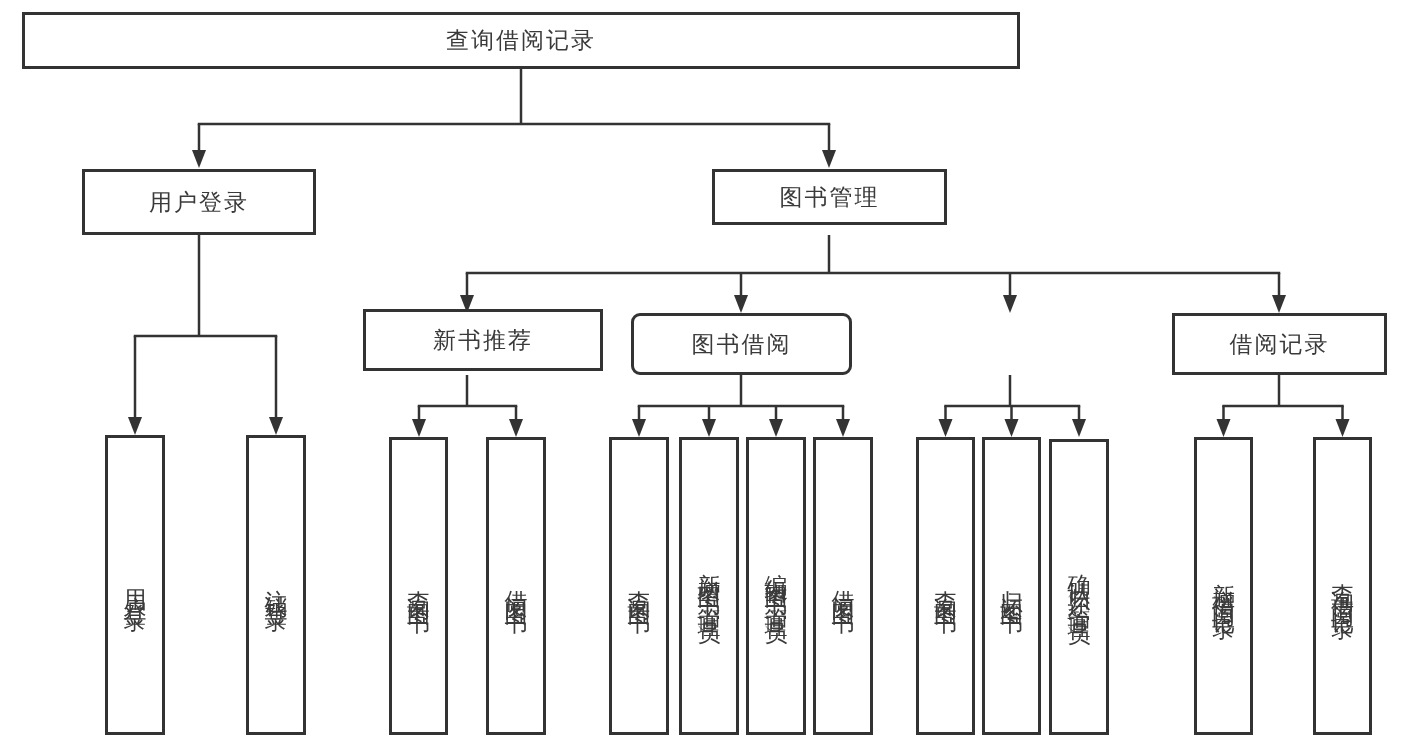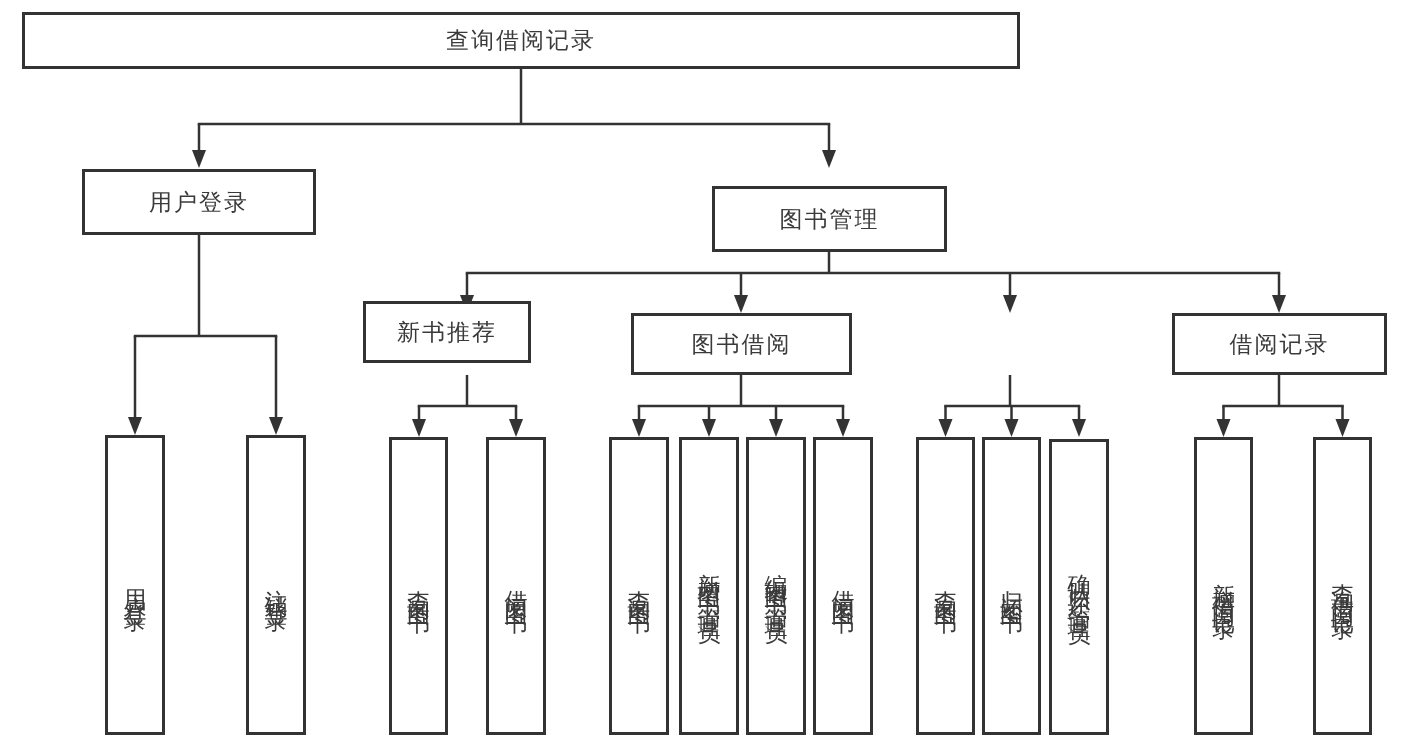--- a/index.html
+++ b/index.html
@@ -132,24 +132,24 @@
       <line x1="1223.5" y1="406" x2="1223.5" y2="421"></line>
       <polygon points="1216.5,419 1230.5,419 1223.5,437" stroke="none"></polygon>
       <line x1="1342.5" y1="406" x2="1342.5" y2="421"></line>
       <polygon points="1335.5,419 1349.5,419 1342.5,437" stroke="none"></polygon>
     </g>
   </svg>
 
   <div class="node h" style="left:22px; top:12px; width:998px; height:57px;">查询借阅记录</div>
 
   <div class="node h" style="left:82px; top:169px; width:234px; height:66px;">用户登录</div>
-  <div class="node h" style="left:712px; top:186px; width:235px; height:66px;text-align:right;">图书管理</div>
+  <div class="node h" style="left:712px; top:169px; width:235px; height:56px;text-align:right;">图书管理</div>
 
-  <div class="node h" style="left:363px; top:301px; width:168px; height:62px;">新书推荐</div>
-  <div class="node h" style="left:631px; top:313px; width:221px; height:62px;">图书借阅</div>
+  <div class="node h" style="left:363px; top:309px; width:240px; height:62px;">新书推荐</div>
+  <div class="node h" style="left:631px; top:313px; width:221px; height:62px;border-radius:9px;">图书借阅</div>
   <div class="node h" style="left:1172px; top:313px; width:215px; height:62px;">借阅记录</div>
 
   <div class="node v" style="left:105px; top:435px; width:60px; height:300px;">用户登录</div>
   <div class="node v" style="left:246px; top:435px; width:60px; height:300px;">注销登录</div>
 
   <div class="node v" style="left:389px; top:437px; width:59px; height:298px;">查询图书</div>
   <div class="node v" style="left:486px; top:437px; width:60px; height:298px;">借阅图书</div>
 
   <div class="node v" style="left:609px; top:437px; width:60px; height:298px;">查询图书</div>
   <div class="node v" style="left:679px; top:437px; width:60px; height:298px;">新增图书（管理员）</div>

